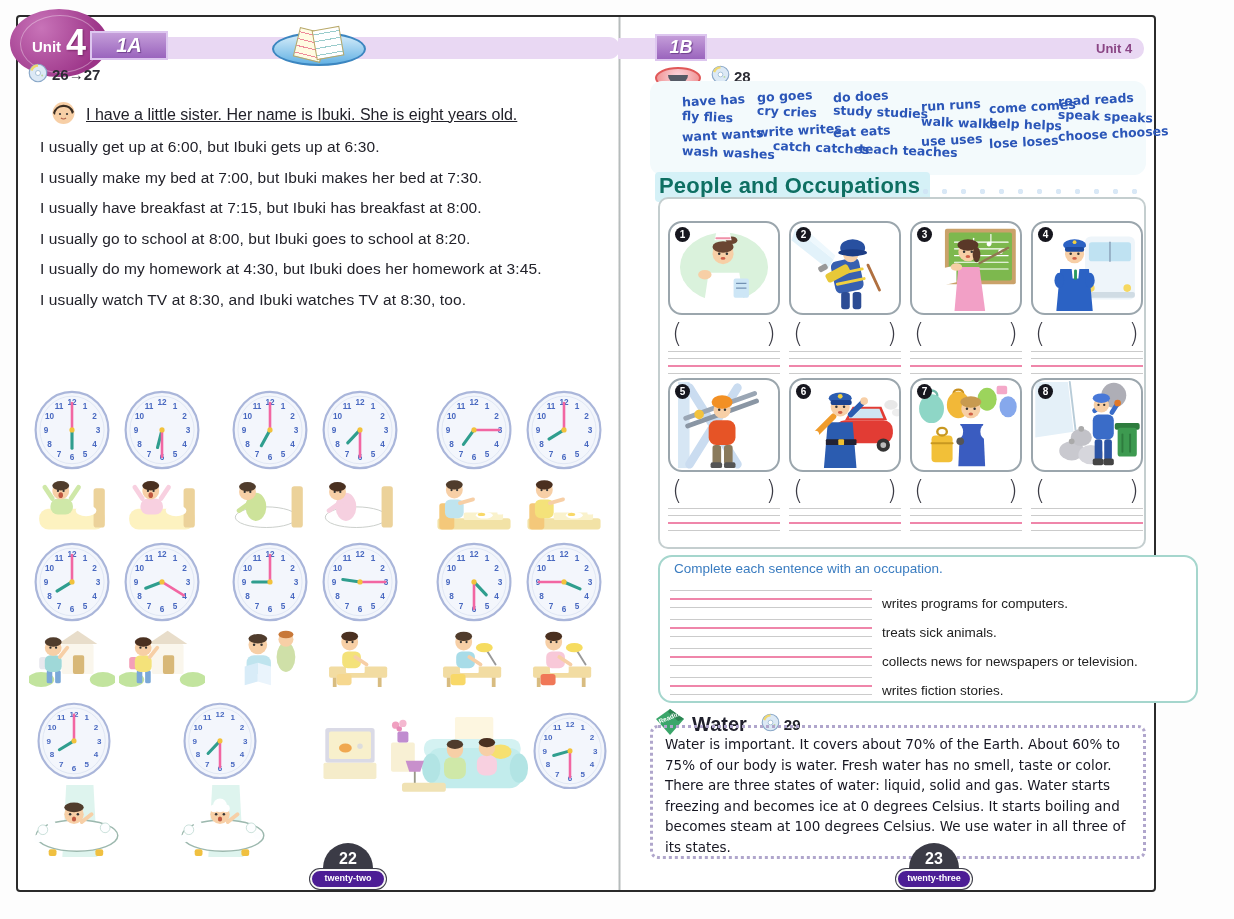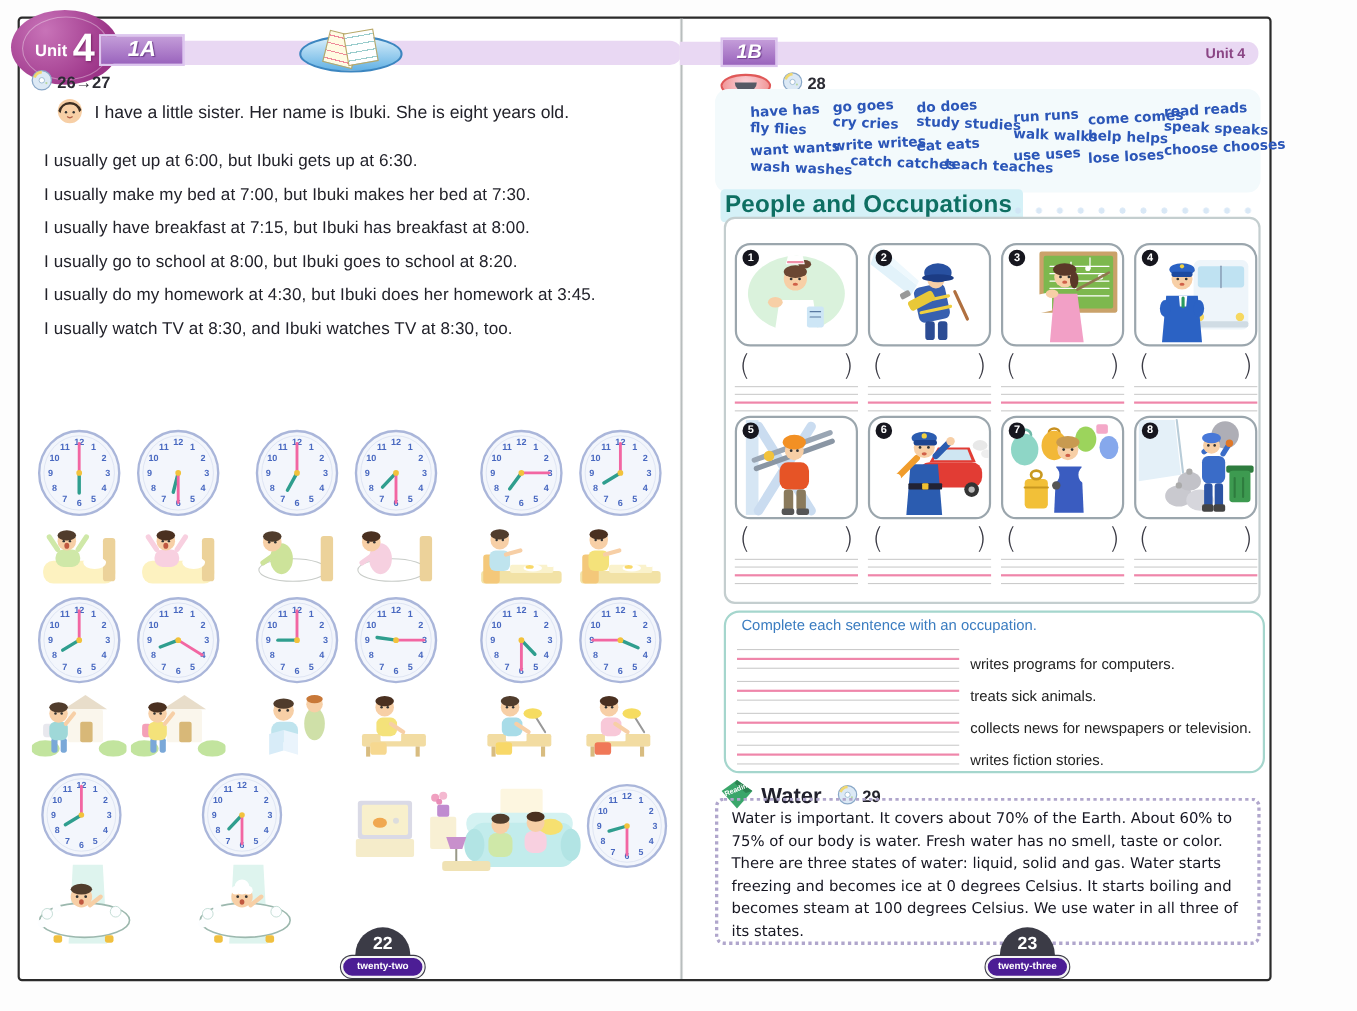--- a/index.html
+++ b/index.html
@@ -27,22 +27,22 @@
   .label-1b{left:637px;top:17px;width:52px;height:27px;font-size:18px;}
   .notes-icon{position:absolute;left:254px;top:15px;width:94px;height:34px;border-radius:50%;
               background:linear-gradient(#d8eefa,#64b2e4);border:2px solid #3c86c0;box-sizing:border-box;}
   .paper{position:absolute;width:26px;height:28px;border:1px solid #b8a868;
          background:repeating-linear-gradient(#fff 0 3px,#9cc 3px 4px,#fff 4px 7px);}
   .paper.p1{left:22px;top:-4px;transform:rotate(14deg);
          background:repeating-linear-gradient(#fffbe2 0 3px,#e89 3px 4px,#fffbe2 4px 7px);}
   .paper.p2{left:40px;top:-6px;transform:rotate(-10deg);}
   .audio-row{position:absolute;display:flex;align-items:center;gap:4px;
              font-weight:bold;font-size:15px;color:#2b2b33;}
-  .intro-row{position:absolute;left:32px;top:70px;display:flex;align-items:center;gap:9px;
-             font-size:16px;}
+  .intro-row{position:absolute;left:32px;top:82px;display:flex;align-items:center;gap:9px;
+             font-size:16px;text-decoration:underline;}
   .sentence-list{position:absolute;left:22px;top:121px;}
   .sentence{height:30.6px;font-size:15.5px;letter-spacing:.1px;white-space:nowrap;}
   
   .scene-row{position:absolute;left:10px;display:flex;align-items:flex-start;}
   .scene-cell{width:88px;display:flex;flex-direction:column;align-items:center;}
   .m-s{margin-left:2px;} .m-m{margin-left:20px;} .m-l{margin-left:26px;}
   .row3{position:absolute;left:0;top:684px;width:600px;height:170px;}
   .row3 .bcell{position:absolute;display:flex;flex-direction:column;align-items:center;}
   .tvblock{position:absolute;left:300px;top:10px;display:flex;align-items:flex-start;gap:4px;}
   
@@ -74,21 +74,21 @@
             column-gap:9px;row-gap:4px;}
   .occ-cell{width:112px;}
   .card{position:relative;width:112px;height:94px;border:2px solid #9ba6ad;border-radius:14px;
         overflow:hidden;background:#fff;box-sizing:border-box;}
   .badge{position:absolute;left:5px;top:4px;width:15px;height:15px;border-radius:50%;background:#16161e;
          color:#fff;font-size:10px;font-weight:bold;display:flex;align-items:center;justify-content:center;z-index:2;}
   .parens{display:flex;justify-content:space-between;padding:0 4px;height:27px;margin-top:3px;
           font-size:26px;font-weight:300;color:#3a3a44;font-family:"DejaVu Sans",sans-serif;}
   .wlines div{height:1px;background:#cbcbcb;margin-top:6px;}
   .wlines div.pink{background:#ef86aa;height:2px;}
-  .complete-box{position:absolute;left:640px;top:538px;width:492px;height:148px;border:2px solid #a5d6cd;
+  .complete-box{position:absolute;left:640px;top:538px;width:540px;height:148px;border:2px solid #a5d6cd;
                 border-radius:14px;box-sizing:border-box;background:#fff;}
   .c-instruction{position:absolute;left:14px;top:4px;font-size:13.5px;color:#3a7cc0;}
   .c-items{position:absolute;left:10px;top:26px;width:470px;}
   .c-item{display:flex;align-items:flex-end;height:29px;}
   .c-lines{width:202px;margin-bottom:4px;}
   .c-lines div{height:1px;background:#cbcbcb;margin-top:7px;}
   .c-lines div.pink{background:#ef86aa;height:2px;}
   .c-text{margin-left:10px;font-size:13.5px;color:#222;margin-bottom:1px;white-space:nowrap;}
   .reading-row{position:absolute;left:636px;top:690px;display:flex;align-items:center;}
   .reading-title{font-size:20px;font-weight:bold;color:#20202c;margin-left:6px;}

